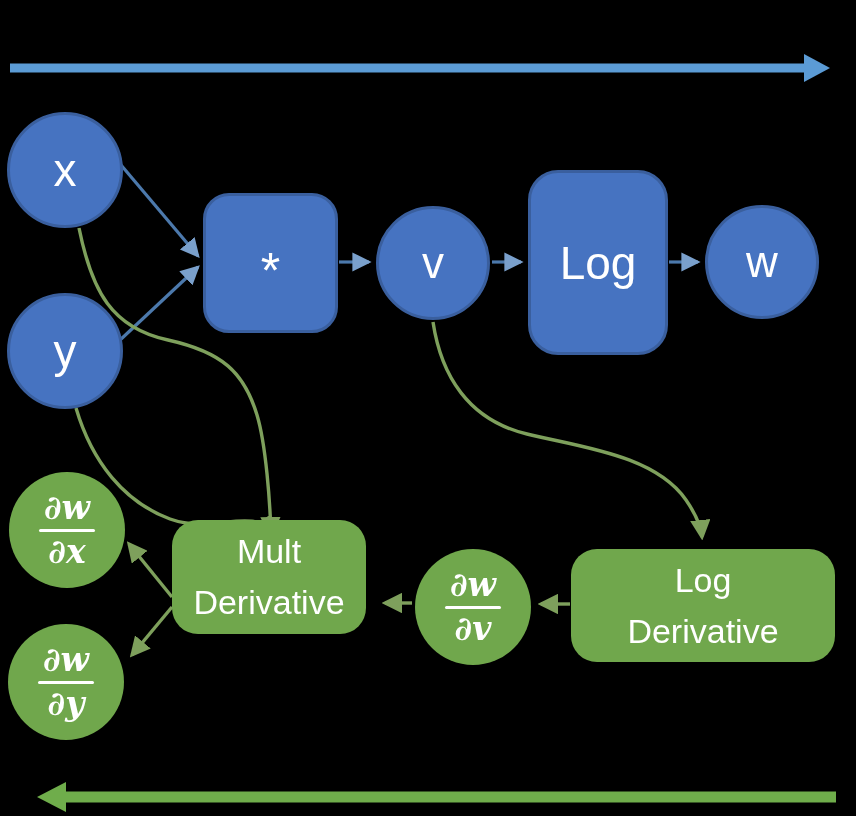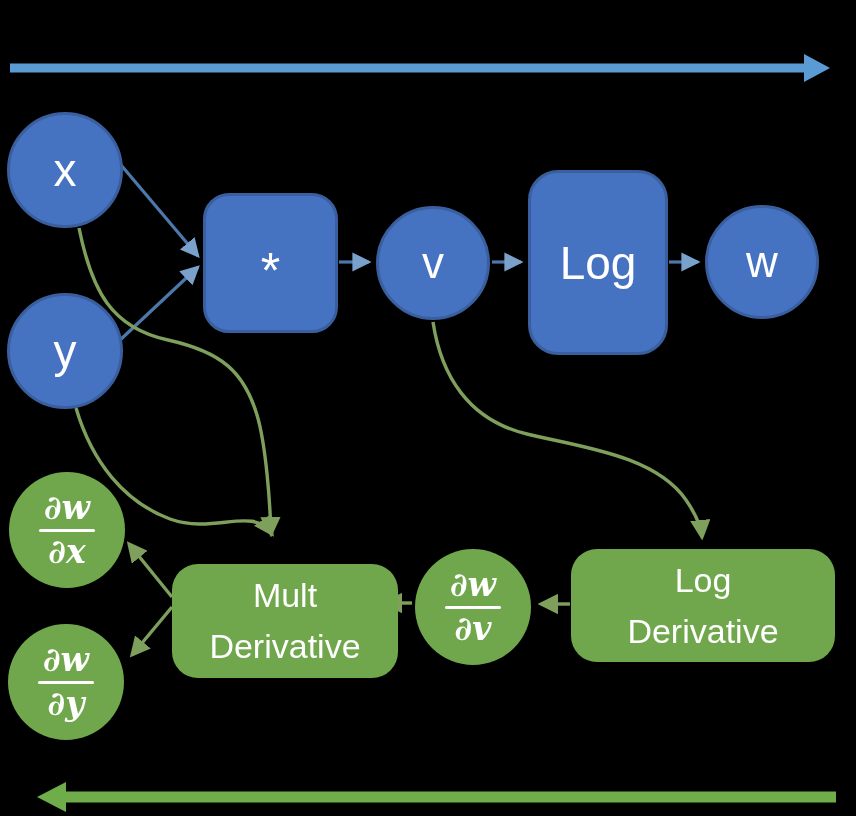--- a/index.html
+++ b/index.html
@@ -121,21 +121,21 @@
   </div>
 
   <div class="node circle green" style="left:415px;top:549px;width:116px;height:116px;">
     <span class="fraction">
       <span>∂w</span>
       <span class="frac-bar"></span>
       <span>∂v</span>
     </span>
   </div>
 
-  <div class="node green" style="left:172px;top:564px;width:226px;height:114px;border-radius:26px;">
+  <div class="node green" style="left:172px;top:520px;width:194px;height:114px;border-radius:26px;">
     <span class="box-label">
       <span style="display:block">Mult</span>
       <span style="display:block">Derivative</span>
     </span>
   </div>
 
   <div class="node green" style="left:571px;top:549px;width:264px;height:113px;border-radius:26px;">
     <span class="box-label">
       <span style="display:block">Log</span>
       <span style="display:block">Derivative</span>

